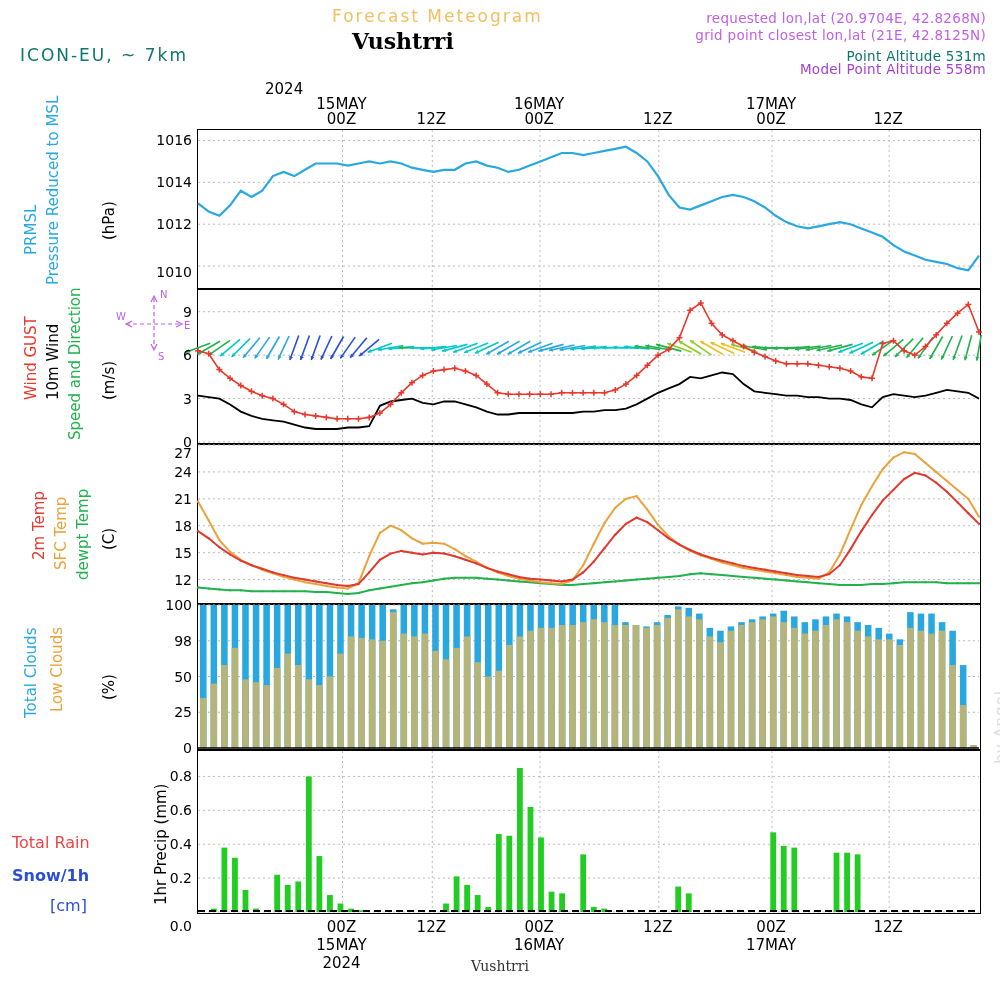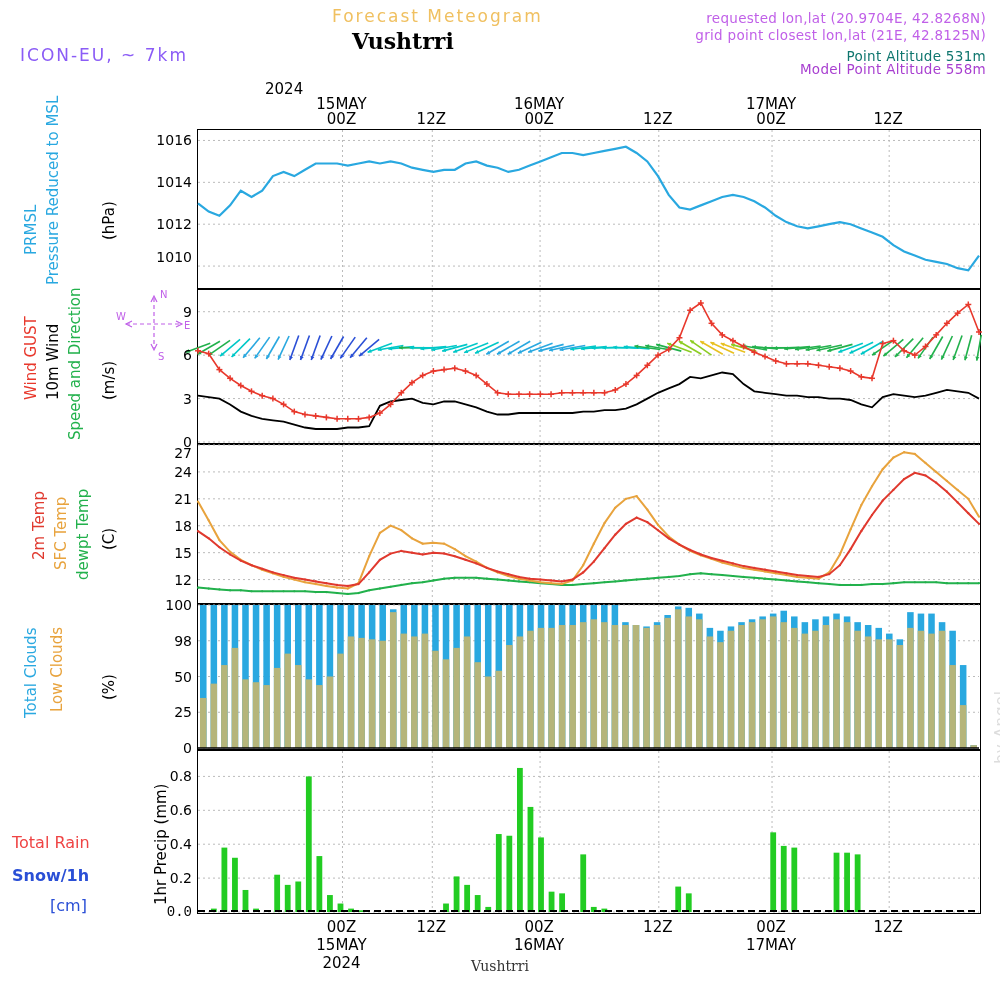--- a/index.html
+++ b/index.html
@@ -1,21 +1,21 @@
 <!DOCTYPE html>
 <html><head>
 <meta charset="utf-8">
 <style>
   html,body{margin:0;padding:0;}
   body{width:1000px;height:1000px;background:#ffffff;font-family:"DejaVu Sans",sans-serif;overflow:hidden;position:relative;}
   .abs{position:absolute;}
   
   #hdr-forecast{left:332px;top:6px;font-size:17px;letter-spacing:2px;color:#f0c060;font-family:"DejaVu Sans",sans-serif;}
   #hdr-title{left:352px;top:28px;font-size:22px;font-weight:bold;color:#000;font-family:"DejaVu Serif",serif;}
-  #hdr-model{left:20px;top:45px;font-size:17px;letter-spacing:2px;color:#8b5cf6;text-align:right;}
+  #hdr-model{left:20px;top:45px;font-size:17px;letter-spacing:2px;color:#0f766e;text-align:right;}
   .hdr-right{right:14px;font-size:13.5px;color:#c060e8;text-align:right;letter-spacing:0.3px;}
   #hr1{top:10px;}
   #hr2{top:27px;}
   #hr3{top:48px;color:#0f766e;}
   #hr4{top:61px;color:#a83fd0;}
   
   .taxis{font-size:15px;color:#000;text-align:center;font-family:"DejaVu Sans",sans-serif;}
   
   .panel{position:absolute;left:197px;width:784px;border:1.5px solid #000;background:#fff;box-sizing:border-box;}
   .ytick{position:absolute;right:100%;margin-right:6px;transform:translateY(-50%);font-size:14px;color:#000;white-space:nowrap;font-family:"DejaVu Sans",sans-serif;}
@@ -47,21 +47,21 @@
       <line x1="342.078" y1="0" x2="342.078" y2="157" stroke="#bbb" stroke-width="1" stroke-dasharray="2,3"></line>
       <line x1="460.78999999999996" y1="0" x2="460.78999999999996" y2="157" stroke="#bbb" stroke-width="1" stroke-dasharray="2,3"></line>
       <line x1="574.035" y1="0" x2="574.035" y2="157" stroke="#bbb" stroke-width="1" stroke-dasharray="2,3"></line>
       <line x1="691.1850000000001" y1="0" x2="691.1850000000001" y2="157" stroke="#bbb" stroke-width="1" stroke-dasharray="2,3"></line>
       <line x1="0" y1="136.06666666666666" x2="781" y2="136.06666666666666" stroke="#bbb" stroke-width="1" stroke-dasharray="2,3"></line>
       <line x1="0" y1="94.19999999999999" x2="781" y2="94.19999999999999" stroke="#bbb" stroke-width="1" stroke-dasharray="2,3"></line>
       <line x1="0" y1="52.33333333333334" x2="781" y2="52.33333333333334" stroke="#bbb" stroke-width="1" stroke-dasharray="2,3"></line>
       <line x1="0" y1="10.466666666666669" x2="781" y2="10.466666666666669" stroke="#bbb" stroke-width="1" stroke-dasharray="2,3"></line>
       <path d="M0.0,73.3 L10.7,81.6 L21.4,85.8 L32.1,75.4 L42.8,60.7 L53.5,67.0 L64.2,60.7 L74.9,46.1 L85.6,41.9 L96.3,46.1 L107.0,39.8 L117.7,33.5 L128.4,33.5 L139.1,33.5 L149.8,35.6 L160.5,33.5 L171.2,31.4 L181.9,33.5 L192.6,31.4 L203.3,33.5 L214.0,37.7 L224.7,39.8 L235.4,41.9 L246.1,39.8 L256.8,39.8 L267.5,33.5 L278.2,31.4 L288.9,35.6 L299.6,37.7 L310.3,41.9 L321.0,39.8 L331.7,35.6 L342.4,31.4 L353.1,27.2 L363.8,23.0 L374.5,23.0 L385.2,25.1 L395.8,23.0 L406.5,20.9 L417.2,18.8 L427.9,16.7 L438.6,23.0 L449.3,31.4 L460.0,46.1 L470.7,64.9 L481.4,77.5 L492.1,79.5 L502.8,75.4 L513.5,71.2 L524.2,67.0 L534.9,64.9 L545.6,67.0 L556.3,71.2 L567.0,77.5 L577.7,85.8 L588.4,92.1 L599.1,96.3 L609.8,98.4 L620.5,96.3 L631.2,94.2 L641.9,92.1 L652.6,94.2 L663.3,98.4 L674.0,102.6 L684.7,106.8 L695.4,115.1 L706.1,121.4 L716.8,125.6 L727.5,129.8 L738.2,131.9 L748.9,134.0 L759.6,138.2 L770.3,140.3 L781.0,125.6" fill="none" stroke="#29a8e0" stroke-width="2.2"></path>
     </svg>
-<div class="ytick" style="top: 127px;">1010</div>
+<div class="ytick" style="top: 142px;">1010</div>
     <div class="ytick" style="top: 94.2px;">1012</div>
     <div class="ytick" style="top: 52.3333px;">1014</div>
     <div class="ytick" style="top: 10.4667px;">1016</div>
   </div>
 <div class="panel" id="panel-wind" style="top:289px;height:155px;">
   <svg id="svg-wind" width="781" height="152">
       <line x1="144.48499999999999" y1="0" x2="144.48499999999999" y2="152" stroke="#bbb" stroke-width="1" stroke-dasharray="2,3"></line>
       <line x1="234.29999999999998" y1="0" x2="234.29999999999998" y2="152" stroke="#bbb" stroke-width="1" stroke-dasharray="2,3"></line>
       <line x1="342.078" y1="0" x2="342.078" y2="152" stroke="#bbb" stroke-width="1" stroke-dasharray="2,3"></line>
       <line x1="460.78999999999996" y1="0" x2="460.78999999999996" y2="152" stroke="#bbb" stroke-width="1" stroke-dasharray="2,3"></line>
@@ -836,21 +836,21 @@
       <rect x="477.3070945945946" y="135.57894736842104" width="5.80472972972973" height="25.421052631578945" fill="#22cc22"></rect>
       <rect x="487.8611486486487" y="142.3578947368421" width="5.80472972972973" height="18.642105263157895" fill="#22cc22"></rect>
       <rect x="572.2935810810811" y="81.34736842105264" width="5.80472972972973" height="79.65263157894736" fill="#22cc22"></rect>
       <rect x="582.8476351351352" y="94.90526315789472" width="5.80472972972973" height="66.09473684210528" fill="#22cc22"></rect>
       <rect x="593.4016891891893" y="96.6" width="5.80472972972973" height="64.4" fill="#22cc22"></rect>
       <rect x="635.6179054054054" y="101.6842105263158" width="5.80472972972973" height="59.315789473684205" fill="#22cc22"></rect>
       <rect x="646.1719594594595" y="101.6842105263158" width="5.80472972972973" height="59.315789473684205" fill="#22cc22"></rect>
       <rect x="656.7260135135135" y="103.37894736842105" width="5.80472972972973" height="57.621052631578955" fill="#22cc22"></rect>
       <line x1="0" y1="160" x2="781" y2="160" stroke="#000" stroke-width="2" stroke-dasharray="7,4"></line>
     </svg>
-<div class="ytick" style="top: 161px; font-family: Liberation Mono, monospace;">0.0</div>
+<div class="ytick" style="top: 175px;">0.0</div>
     <div class="ytick" style="top: 127.105px;">0.2</div>
     <div class="ytick" style="top: 93.2105px;">0.4</div>
     <div class="ytick" style="top: 59.3158px;">0.6</div>
     <div class="ytick" style="top: 25.4211px;">0.8</div>
   </div>
 
 <div class="vlabel" style="left:22px;top:255px;color:#29a8e0;">PRMSL</div>
 <div class="vlabel" style="left:44px;top:285px;color:#29a8e0;">Pressure Reduced to MSL</div>
 <div class="vlabel" style="left:100px;top:240px;color:#000;">(hPa)</div>
 

